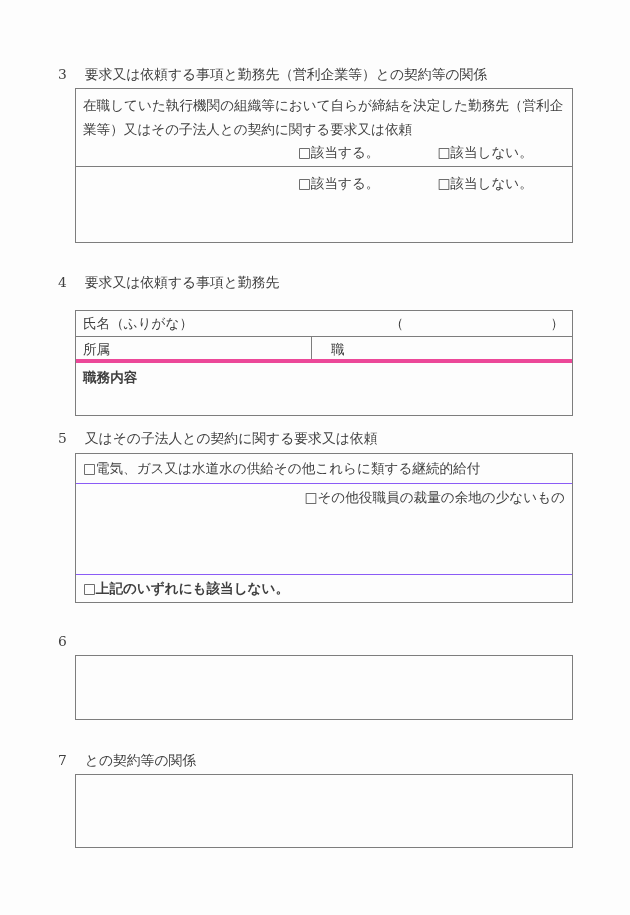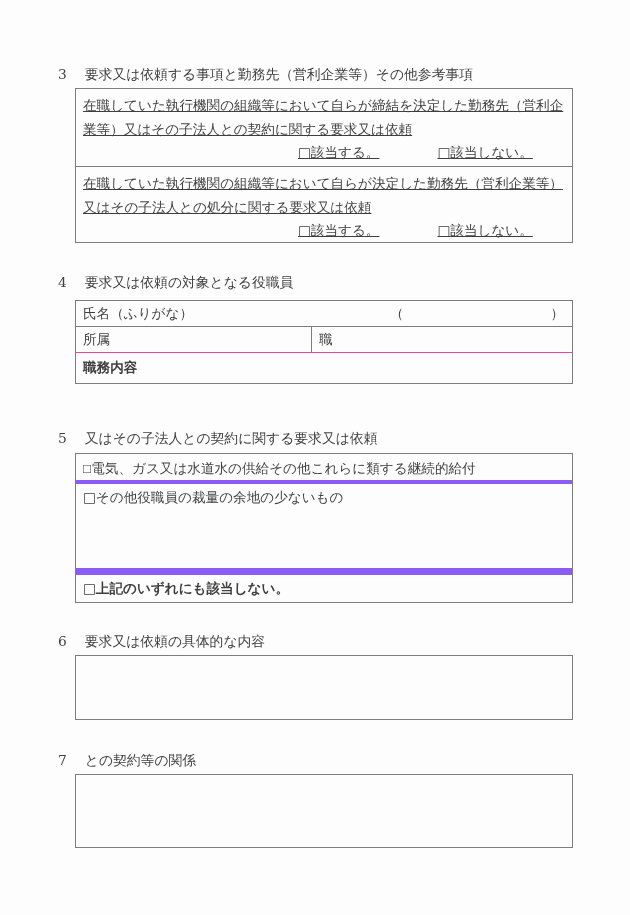--- a/index.html
+++ b/index.html
@@ -27,32 +27,32 @@
   }
   
   .t3-row { box-sizing:border-box; height:77px; padding:5px 7px 0 7px; overflow:hidden; }
   .t3-row.second { border-top:1px solid #7d7d7d; }
   .t3-text { line-height:23.5px; }
   .cb-line { line-height:23.5px; padding-left:215px; display:flex; gap:58px; white-space:nowrap; }
   .cb-option { display:inline-flex; cursor:default; }
   
   .t4-row1 { box-sizing:border-box; height:26px; line-height:25px; padding:0 7px;
              border-bottom:1px solid #7d7d7d; position:relative; }
-  .t4-row2 { box-sizing:border-box; height:26px; border-bottom:1px solid #ec4899; display:flex; }
+  .t4-row2 { box-sizing:border-box; height:26px; border-bottom:4px solid #ec4899; display:flex;gap:12px; }
   .t4-cell-left  { box-sizing:border-box; width:236px; border-right:1px solid #7d7d7d;
                    padding:0 7px; line-height:25px; }
   .t4-cell-right { box-sizing:border-box; flex:1; padding:0 7px; line-height:25px; }
   .t4-row3 { box-sizing:border-box; height:49px; padding:2px 7px; line-height:24px;font-weight:bold; }
   .paren-open  { position:absolute; left:314px; top:0; }
   .paren-close { position:absolute; right:8px;  top:0; }
   
   .t5-row1 { box-sizing:border-box; height:30px; line-height:29px; padding:0 7px;
-             border-bottom:4px solid #8b5cf6; white-space:nowrap;font-family:Liberation Serif, serif; }
+             border-bottom:1px solid #8b5cf6; white-space:nowrap; }
   .t5-row2 { box-sizing:border-box; height:91px; padding:0 7px; position:relative;
-             border-bottom:7px solid #8b5cf6; }
+             border-bottom:1px solid #8b5cf6;text-align:right; }
   .t5-row2-label { line-height:26px; white-space:nowrap; }
   .t5-detail-box {
     position:absolute; left:16px; right:0; top:25px; bottom:0;
     border-top:1px dotted #9a9a9a; border-left:1px dotted #9a9a9a;
     padding:2px 7px; box-sizing:border-box; line-height:23px;
   }
   .t5-row3 { box-sizing:border-box; height:27px; line-height:26px; padding:0 7px; white-space:nowrap;font-weight:bold; }
   
   .input-box {
     position:absolute; left:75px; width:498px;
@@ -60,58 +60,57 @@
     background:#fdfdfd;
   }
 </style>
 </head>
 <body>
 
 <div class="page">
 
   <div class="heading" style="top:66px">
     <span class="num">3</span>
-    <span>要求又は依頼する事項と勤務先（営利企業等）その他参考事項</span>
+    <span>要求又は依頼する事項と勤務先（営利企業等）との契約等の関係</span>
   </div>
 
-  <div class="tbl" style="top:88px; height:155px;text-decoration:underline;">
+  <div class="tbl" style="top:88px; height:155px;">
     <div class="t3-row">
       <div class="t3-text">在職していた執行機関の組織等において自らが締結を決定した勤務先（営利企業等）又はその子法人との契約に関する要求又は依頼</div>
       <div class="cb-line">
         <span class="cb-option">
           <span>□</span>
           <span>該当する。</span>
         </span>
         <span class="cb-option">
           <span>□</span>
           <span>該当しない。</span>
         </span>
       </div>
     </div>
     <div class="t3-row second">
-      <div class="t3-text">在職していた執行機関の組織等において自らが決定した勤務先（営利企業等）又はその子法人との処分に関する要求又は依頼</div>
       <div class="cb-line">
         <span class="cb-option">
           <span>□</span>
           <span>該当する。</span>
         </span>
         <span class="cb-option">
           <span>□</span>
           <span>該当しない。</span>
         </span>
       </div>
     </div>
   </div>
 
   <div class="heading" style="top:274px">
     <span class="num">4</span>
-    <span>要求又は依頼の対象となる役職員</span>
+    <span>要求又は依頼する事項と勤務先</span>
   </div>
 
-  <div class="tbl" style="top:300px; height:84px;">
+  <div class="tbl" style="top:310px; height:106px;">
     <div class="t4-row1">
       <span>氏名（ふりがな）</span>
       <span class="paren-open">（</span>
       <span class="paren-close">）</span>
     </div>
     <div class="t4-row2">
       <div class="t4-cell-left">
         <span>所属</span>
       </div>
       <div class="t4-cell-right">
@@ -137,21 +136,20 @@
         <span>□</span><span>その他役職員の裁量の余地の少ないもの</span>
       </div>
     </div>
     <div class="t5-row3">
       <span>□</span><span>上記のいずれにも該当しない。</span>
     </div>
   </div>
 
   <div class="heading" style="top:633px">
     <span class="num">6</span>
-    <span>要求又は依頼の具体的な内容</span>
   </div>
   <div class="input-box" style="top:655px; height:65px;"></div>
 
   <div class="heading" style="top:752px">
     <span class="num">7</span>
     <span>との契約等の関係</span>
   </div>
   <div class="input-box" style="top:774px; height:74px;"></div>
 
 </div>

